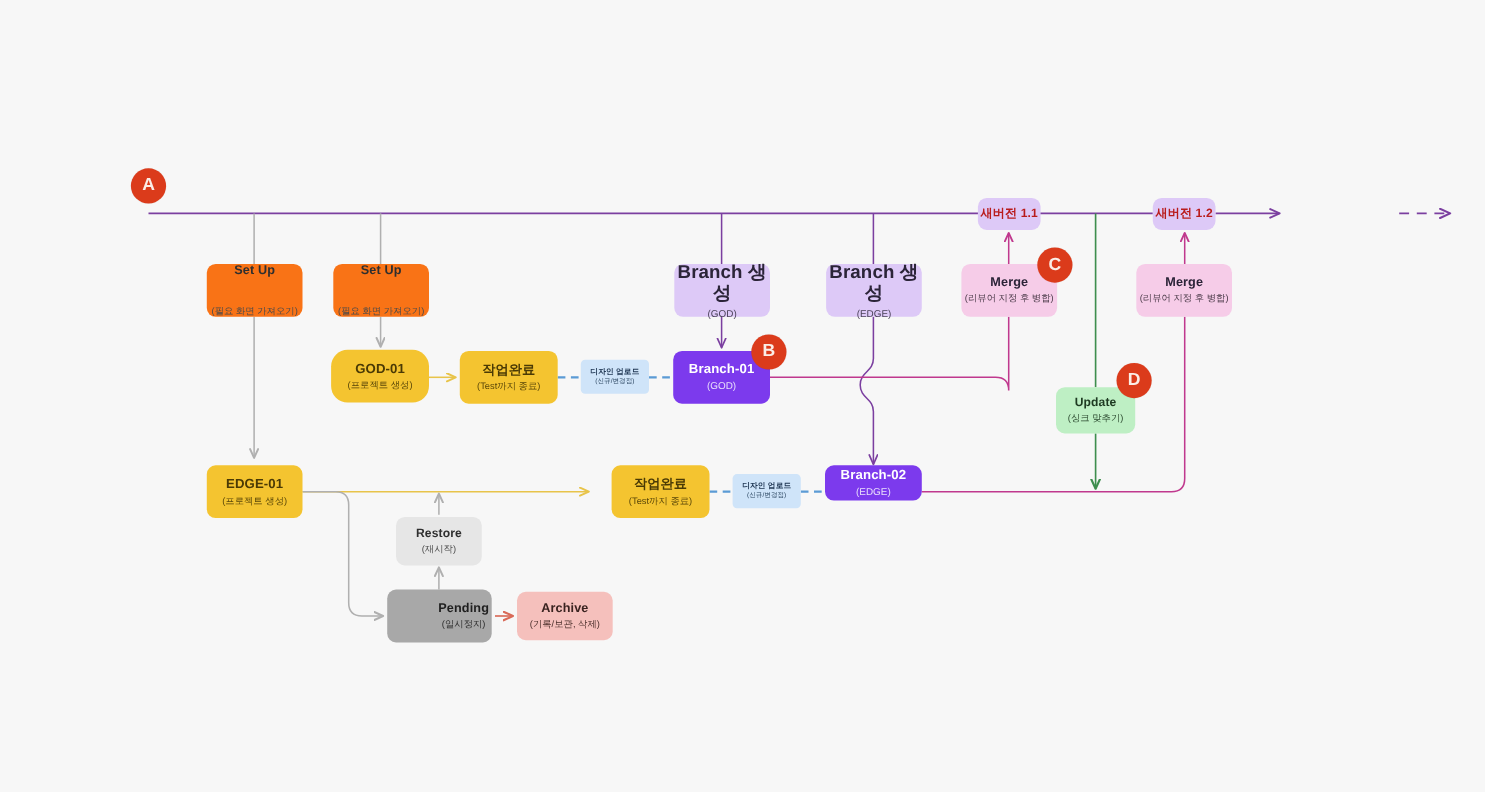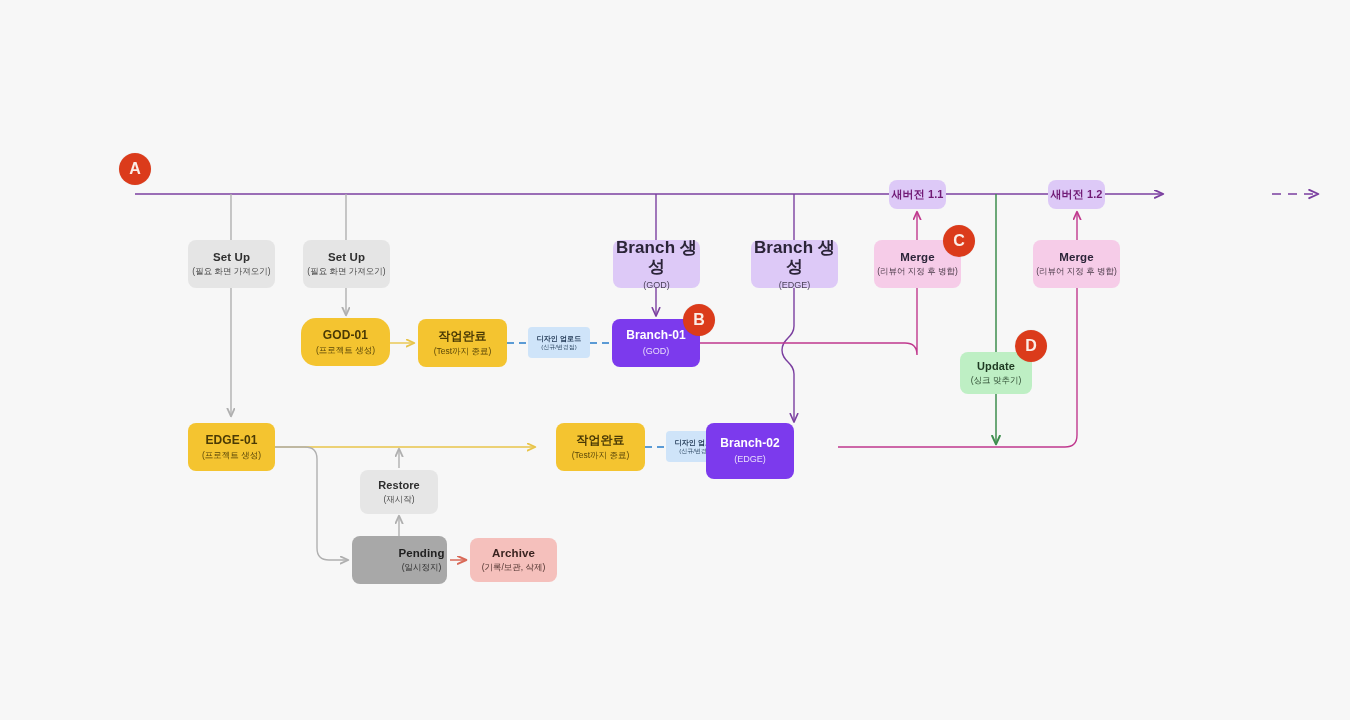--- a/index.html
+++ b/index.html
@@ -23,28 +23,28 @@
     z-index:3;
   }
   .node .t1 { font-weight:bold; letter-spacing:0.1px; line-height:1.15; }
   .node .t2 { line-height:1.15; margin-top:3px; }
 
   
   .v-master   { background:#DDC9F7; color:#2B2438; }
   .v-master .t1 { font-size:11.5px; }
   .v-master .t2 { font-size:11.5px; font-weight:bold; }
 
-  .v-version  { background:#DDC9F7; color:#701a75; }
+  .v-version  { background:#DDC9F7; color:#b91c1c; }
   .v-version .t1 { font-size:11px; }
 
   .v-branchmk { background:#DDC9F7; color:#2B2438; }
   .v-branchmk .t1 { font-size:17px; }
   .v-branchmk .t2 { font-size:9px; color:#4B4259; }
 
-  .v-gray     { background:#e5e5e5; color:#2F2F2F; }
+  .v-gray     { background:#f97316; color:#2F2F2F;justify-content:space-between; }
   .v-gray .t1 { font-size:11.5px; }
   .v-gray .t2 { font-size:8.5px; color:#4A4A4A; }
 
   .v-graylight{ background:#E6E6E6; color:#2F2F2F; }
   .v-graylight .t1 { font-size:11px; }
   .v-graylight .t2 { font-size:8.5px; color:#4A4A4A; }
 
   .v-graydark { background:#A8A8A8; color:#1F1F1F;padding-left:44px; }
   .v-graydark .t1 { font-size:11.5px; }
   .v-graydark .t2 { font-size:8.5px; color:#2B2B2B; }
@@ -275,21 +275,21 @@
   <div class="node v-yellow" style="left:556px; top:423px; width:89px; height:48px;">
     <div class="t1">작업완료</div>
     <div class="t2">(Test까지 종료)</div>
   </div>
 
   <div class="node v-blue" style="left:666px; top:431px; width:62px; height:31px;">
     <div class="t1">디자인 업로드</div>
     <div class="t2">(신규/변경점)</div>
   </div>
 
-  <div class="node v-purple" style="left:706px; top:423px; width:88px; height:56px;">
+  <div class="node v-purple" style="left:750px; top:423px; width:88px; height:32px;">
     <div class="t1">Branch-02</div>
     <div class="t2">(EDGE)</div>
   </div>
 
   <div class="node v-graylight" style="left:360px; top:470px; width:78px; height:44px;">
     <div class="t1">Restore</div>
     <div class="t2">(재시작)</div>
   </div>
 
   <div class="node v-graydark" style="left:352px; top:536px; width:95px; height:48px;">

